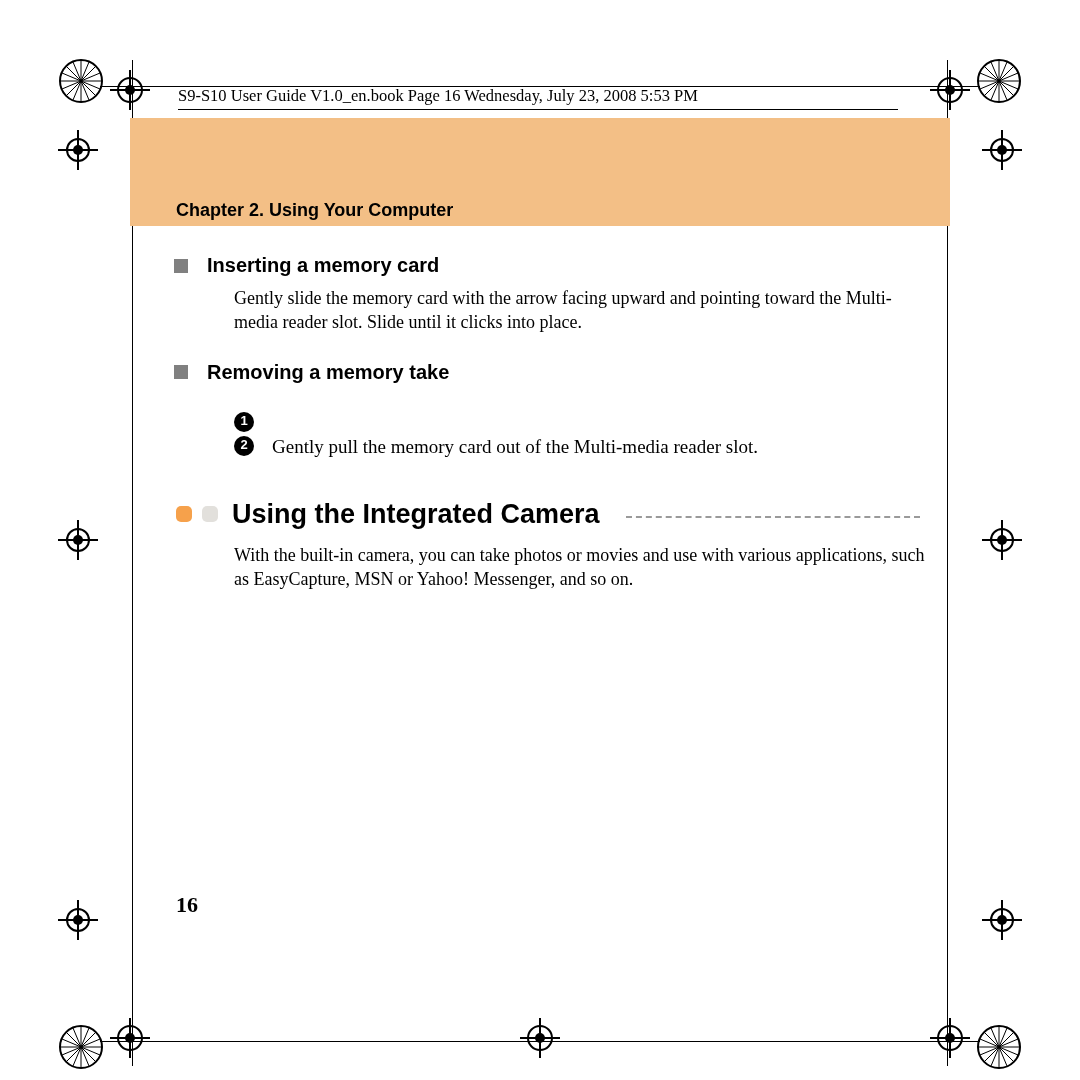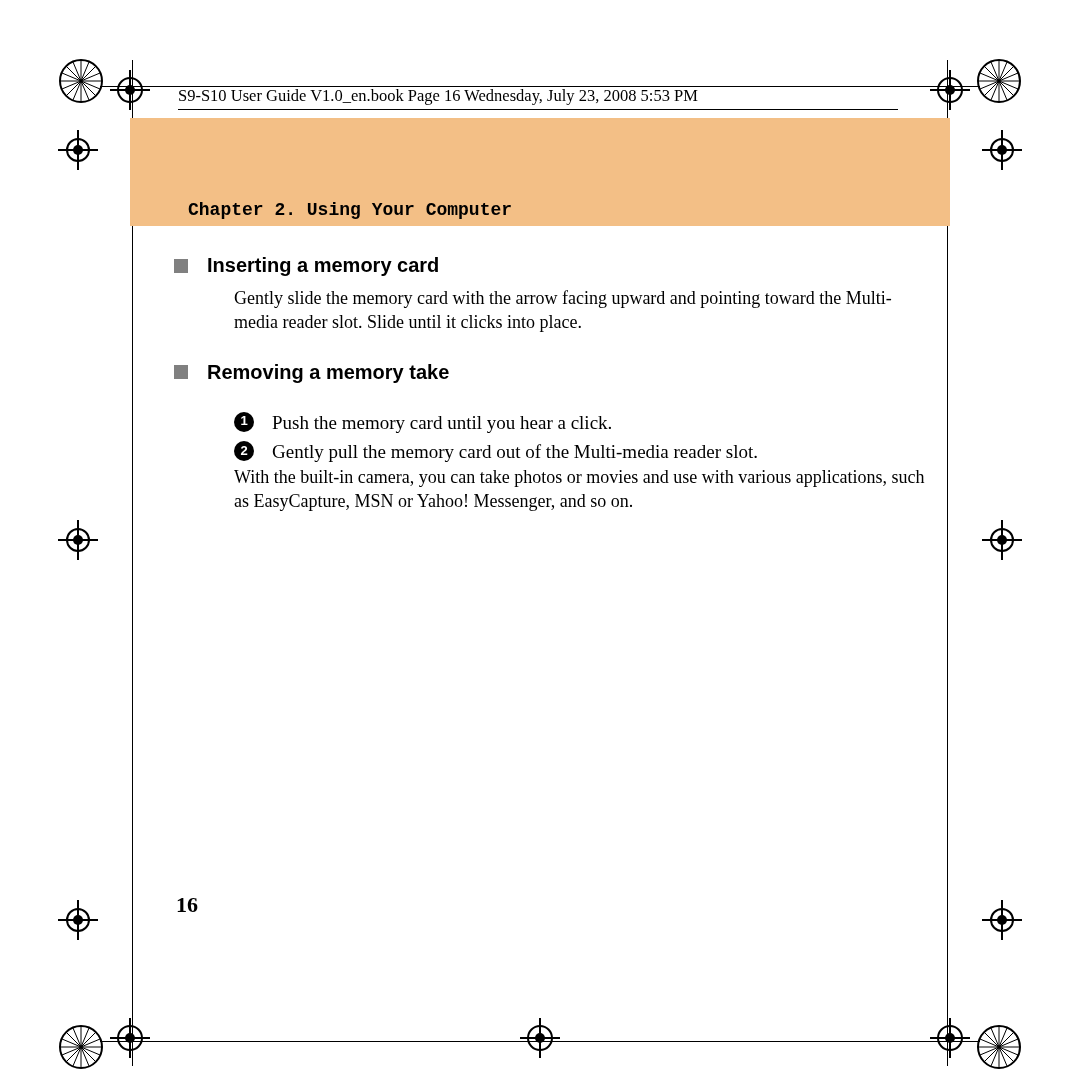--- a/index.html
+++ b/index.html
@@ -32,21 +32,21 @@
   .meta-wrap { position:absolute; left:178px; top:86px; right:150px; }
   .meta { font-family: "Times New Roman", serif; font-size: 16.5px; }
   .meta-underline { height:1px; background:#000; margin-top:3px; width:720px; }
 
   
   .hline { position:absolute; background:#000; height:1px; }
   .vline { position:absolute; background:#000; width:1px; }
 
   
   .band { position:absolute; left:130px; right:130px; top:118px; height:108px; background:#f3bf86; }
-  .chapter { position:absolute; left:188px; top:200px; font-weight:bold; font-family:Liberation Mono, monospace; font-size:18px; }
+  .chapter { position:absolute; left:176px; top:200px; font-weight:bold; font-family:Liberation Sans, sans-serif; font-size:18px; }
 
   
   .content { position:absolute; left:176px; right:130px; top:246px; }
 
   .sub { display:flex; align-items:center; gap:19px; margin-top:8px; margin-bottom:10px;}
   .sub .sq { width:14px; height:14px; background:#808080; flex:none; margin-left:-2px;}
   .sub .title { font-weight:bold; font-size:20px; }
 
   .para { font-family:"Book Antiqua","Palatino Linotype",Georgia,serif; font-size:18px; line-height:1.32; margin-left:58px; max-width:700px; margin-bottom:26px;}
 
@@ -238,24 +238,29 @@
     </div>
     <p class="para">Gently slide the memory card with the arrow facing upward and pointing toward the Multi-media reader slot. Slide until it clicks into place.</p>
 
     <div class="sub">
       <span class="sq"></span>
       <span class="title">Removing a memory take</span>
     </div>
     <div style="height:14px"></div>
     <div class="step">
       <span class="stepnum">1</span>
-      <span>Push the memory card until you hear a click.</span>
     </div>
     <div class="step">
       <span class="stepnum">2</span>
       <span>Gently pull the memory card out of the Multi-media reader slot.</span>
     </div>
 
+    <div class="section-head">
+      <span class="sq-o"></span>
+      <span class="sq-g"></span>
+      <span class="section-title">Using the Integrated Camera</span>
+      <span class="dashrule"></span>
+    </div>
     <p class="para" style="margin-bottom:0">With the built-in camera, you can take photos or movies and use with various applications, such as EasyCapture, MSN or Yahoo! Messenger, and so on.</p>
   </div>
 
   <div class="page-number">16</div>
 </div>
 
 </body></html>

